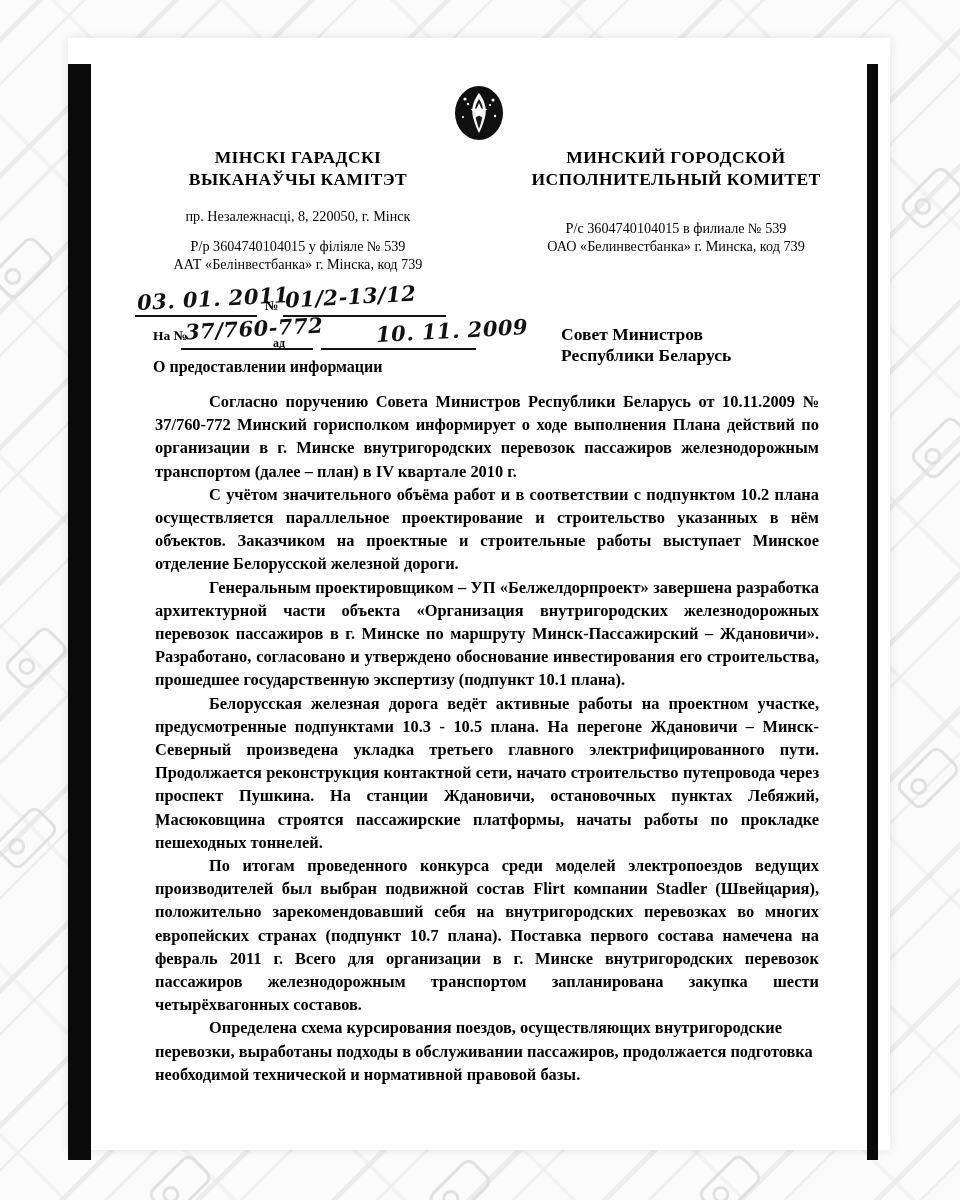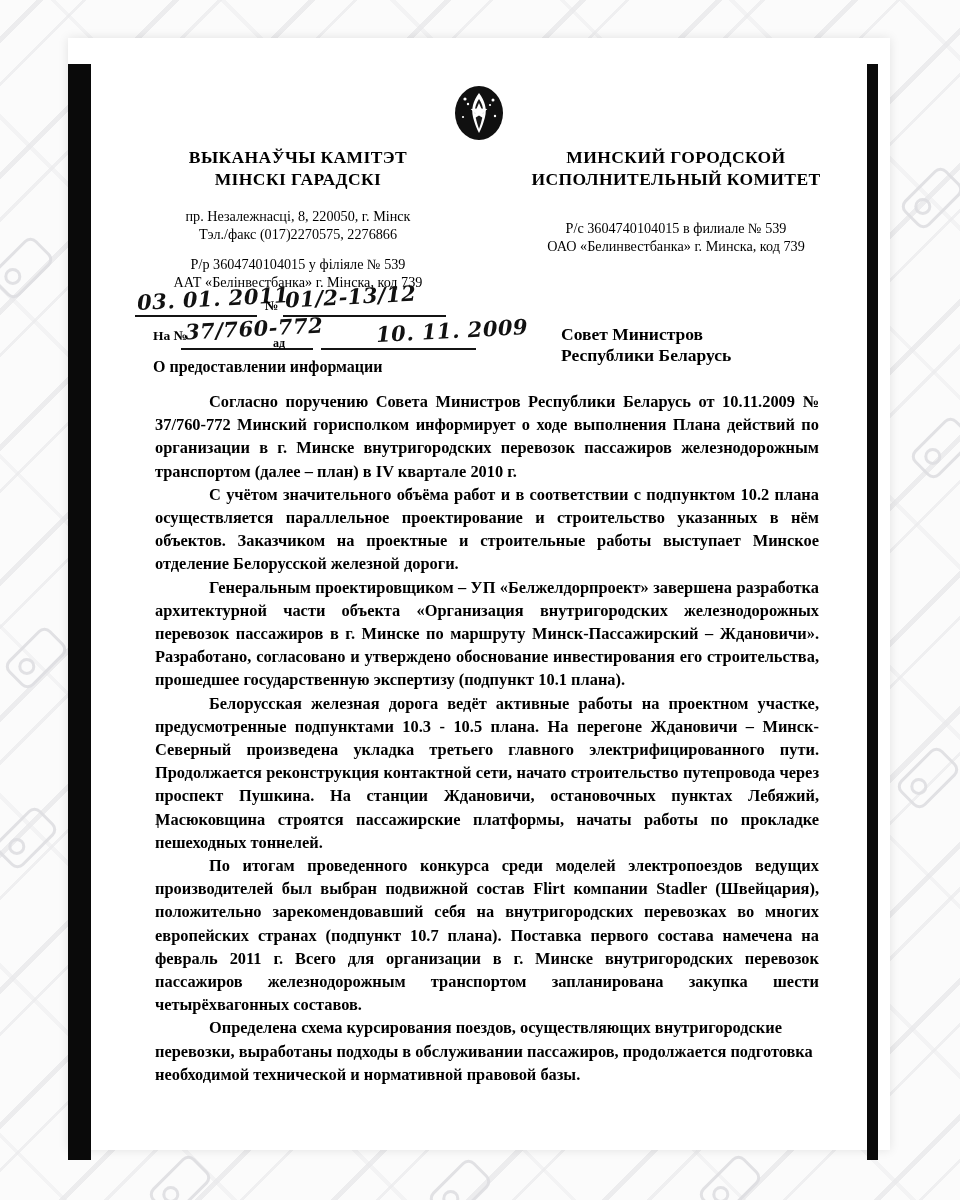--- a/index.html
+++ b/index.html
@@ -246,25 +246,24 @@
         <circle cx="40" cy="17" r="1.5" fill="#ffffff"></circle>
         <circle cx="37" cy="22" r="1.1" fill="#ffffff"></circle>
         <circle cx="10" cy="34" r="1.1" fill="#ffffff"></circle>
         <circle cx="42" cy="33" r="1.2" fill="#ffffff"></circle>
       </svg>
     </div>
 
     <div id="letterhead">
 
       <div class="lh-col left">
+        <div class="lh-title">МІНСКІ  ГАРАДСКІ</div>
         <div class="lh-title">ВЫКАНАЎЧЫ  КАМІТЭТ</div>
-        <div class="lh-title">МІНСКІ  ГАРАДСКІ</div>
         <div class="lh-gap"></div>
         <div class="lh-line">пр. Незалежнасці, 8, 220050, г. Мінск</div>
-        <div class="lh-line">Тэл./факс  (017)2270575,  2276866</div>
         <div class="lh-gap2"></div>
         <div class="lh-line">Р/р 3604740104015 у філіяле  № 539</div>
         <div class="lh-line">ААТ «Белінвестбанка» г. Мінска, код 739</div>
       </div>
 
       <div class="lh-col right">
         <div class="lh-title">МИНСКИЙ ГОРОДСКОЙ</div>
         <div class="lh-title">ИСПОЛНИТЕЛЬНЫЙ КОМИТЕТ</div>
         <div class="lh-gap"></div>
         <div class="lh-gap2"></div>

